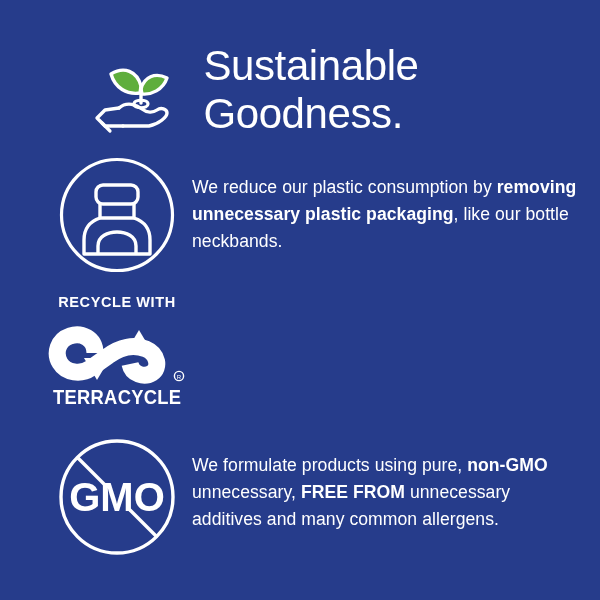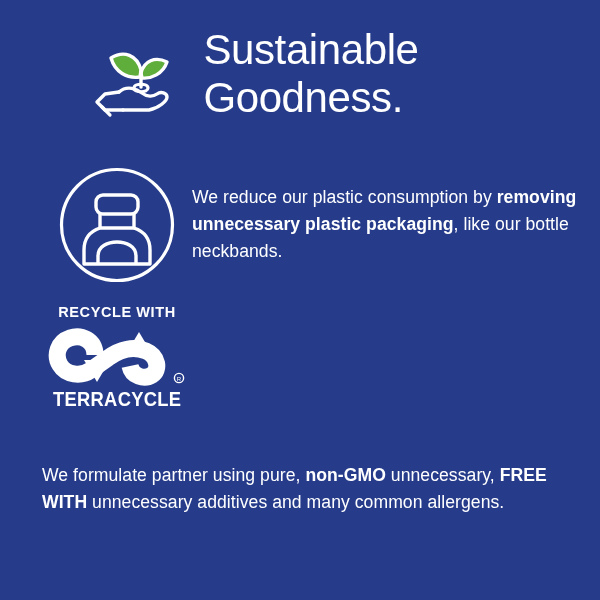--- a/index.html
+++ b/index.html
@@ -17,21 +17,21 @@
   }
 
   
   .header {
     position: absolute;
     left: 0;
     top: 26px;
     width: 512px;
     height: 112px;
     display: flex;
-    align-items: flex-start;
+    align-items: flex-end;
     justify-content: center;
   }
   .header-logo {
     width: 96px;
     height: 92px;
     flex: 0 0 auto;
     margin-right: 14px;
     margin-top: 4px;
   }
   .header-title {
@@ -40,21 +40,21 @@
     line-height: 48px;
     font-weight: 400;
     letter-spacing: -0.4px;
     white-space: pre-line;
   }
 
   
   .rows {
     position: absolute;
     left: 0;
-    top: 162px;
+    top: 152px;
     width: 556px;
   }
   .row {
     display: flex;
     align-items: flex-start;
     width: 600px;
     box-sizing: border-box;
     padding-left: 42px;
     padding-right: 18px;
   }
@@ -99,21 +99,21 @@
     flex-direction: column;
     align-items: center;
     padding-top: 0px;
   }
   .tc-top {
     color: #ffffff;
     font-size: 14.5px;
     font-weight: 700;
     letter-spacing: 0.6px;
     line-height: 16px;
-    margin-bottom: 4px;
+    margin-bottom: 12px;
   }
   .tc-mark { width: 138px; height: 62px; display:block; }
   .tc-bottom {
     color: #ffffff;
     font-size: 19.5px;
     font-weight: 700;
     letter-spacing: 0.3px;
     line-height: 21px;
     margin-top: 3px;
     transform: scaleX(0.94);
@@ -198,18 +198,30 @@
             <text x="131" y="57" font-family="Liberation Sans, sans-serif" font-size="6" fill="#ffffff" text-anchor="middle">R</text>
           </svg>
         </span>
 
         <div class="tc-bottom">TERRACYCLE</div>
       </div>
     </div>
   </div>
 
   <div class="row row-3">
+    <div class="icon-cell">
+      <span>
+        <svg class="gmo-icon" viewBox="0 0 122 122" aria-hidden="true">
+          <circle cx="61" cy="61" r="56" fill="none" stroke="#ffffff" stroke-width="3.4"></circle>
+
+          <path d="M22 22 L 48 48" stroke="#ffffff" stroke-width="3.4" stroke-linecap="round"></path>
+
+          <path d="M74 74 L 100 100" stroke="#ffffff" stroke-width="3.4" stroke-linecap="round"></path>
+          <text x="61" y="75" font-family="Liberation Sans, sans-serif" font-size="40" font-weight="bold" fill="#ffffff" text-anchor="middle">GMO</text>
+        </svg>
+      </span>
+    </div>
     <div class="text-cell">
-      <span>We formulate partner using pure, </span><b>non-GMO</b><span> unnecessary, </span><b>FREE WITH</b><span> unnecessary additives and many common allergens.</span>
+      <span>We formulate products using pure, </span><b>non-GMO</b><span> unnecessary, </span><b>FREE FROM</b><span> unnecessary additives and many common allergens.</span>
     </div>
   </div>
 
 </div>
 
 </body></html>

